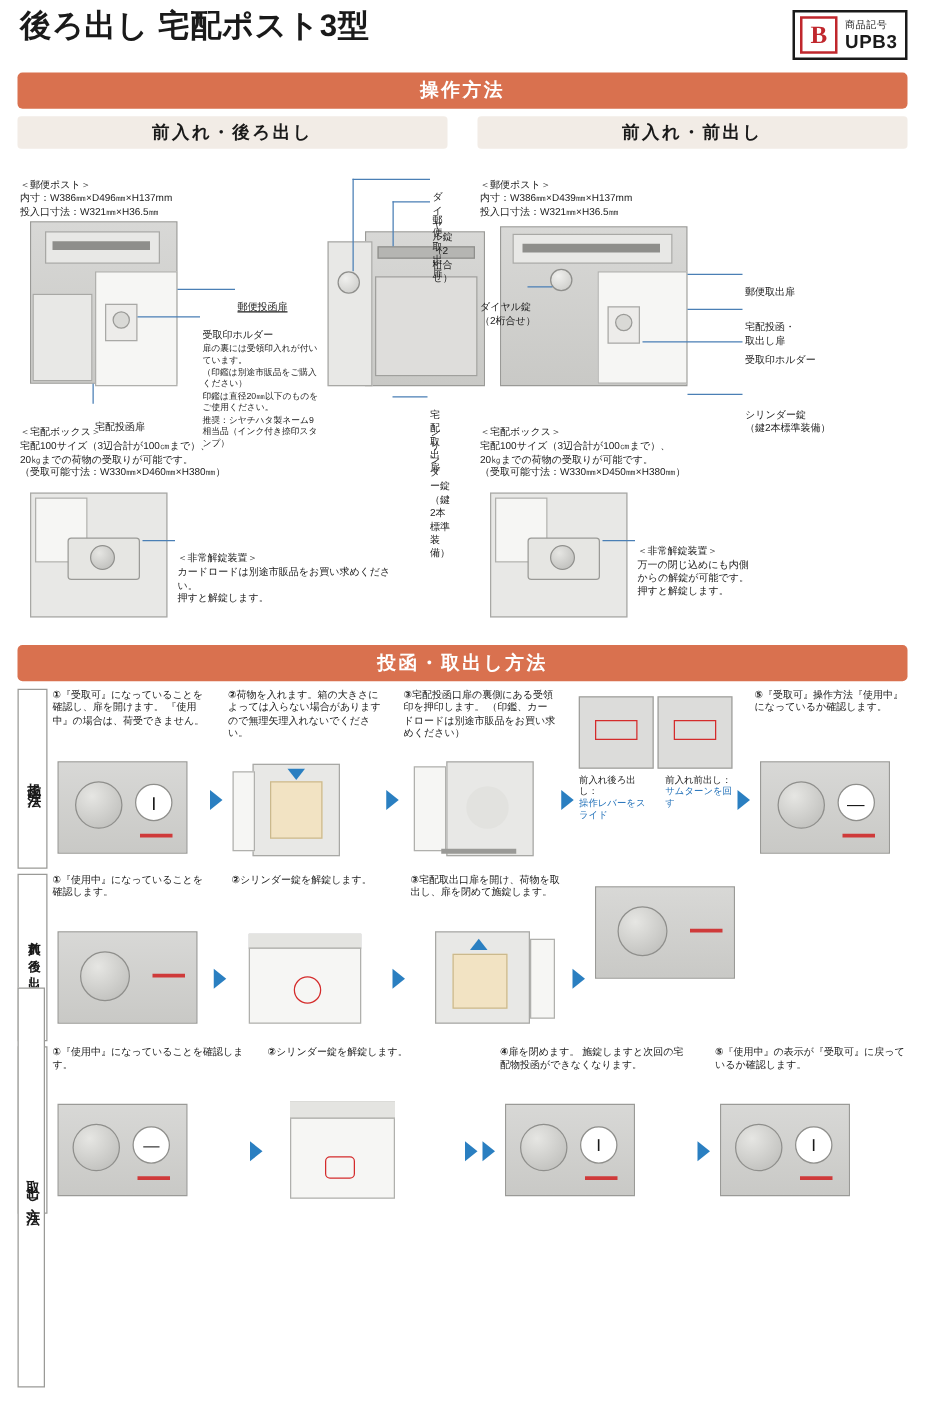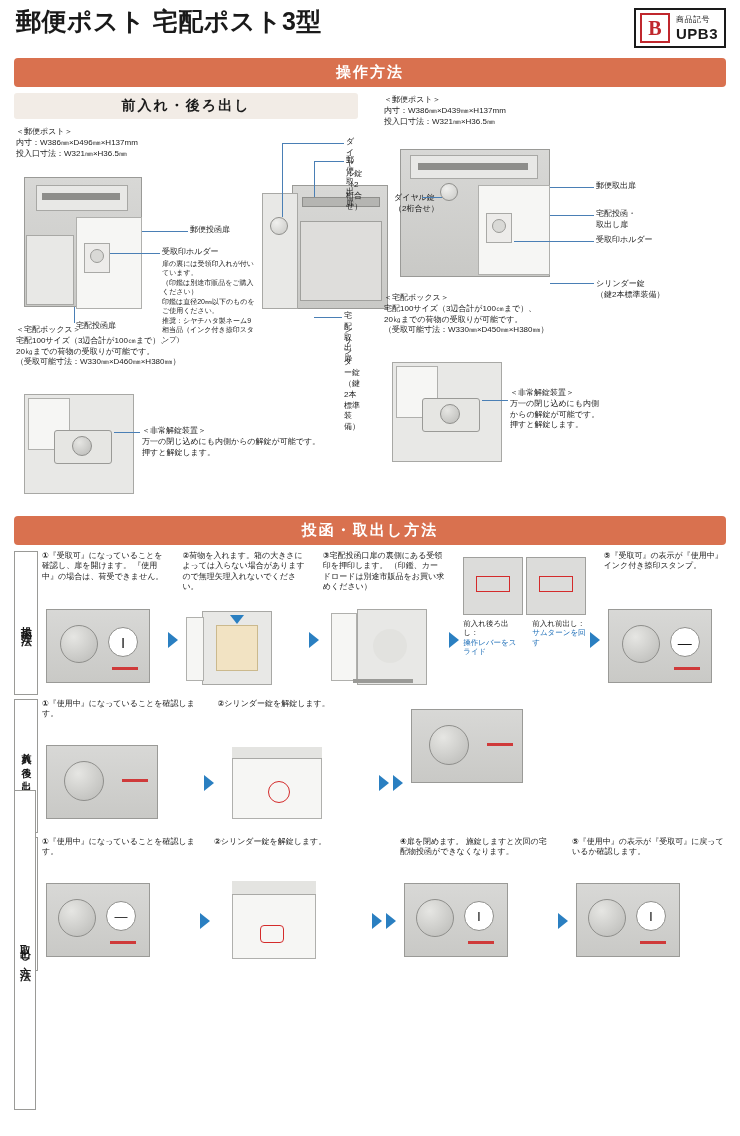--- a/index.html
+++ b/index.html
@@ -39,21 +39,21 @@
     font-size:14px; font-weight:700; letter-spacing:2px; padding:4px 0; margin-bottom:6px;
   }
   .panel { position:relative; height:265px; }
 
   
   .illus { position:absolute; }
   .box-gray { background:linear-gradient(180deg,#d8d8d6,#c9c9c6); border:1px solid #9a9a97; }
   .box-light { background:#e8e8e6; border:1px solid #a8a8a5; }
   .box-white { background:#f6f6f4; border:1px solid #b0b0ad; }
 
-  .lbl-txt { position:absolute; font-size:8px; line-height:1.35; }
+  .lbl-txt { position:absolute; font-size:8px; line-height:1.35;margin-top:16px; }
   .lbl-txt.small { font-size:7px; }
 
   .leader { position:absolute; background:#4a7fb5; }
   .leader.h { height:1px; }
   .leader.v { width:1px; }
 
   
   .dial { border-radius:50%; background:radial-gradient(circle at 35% 30%, #f0f0ee, #c8c8c5); border:1px solid #8f8f8c; }
   .knob { border-radius:50%; background:radial-gradient(circle at 35% 30%,#e6e6e3,#b9b9b6); border:1px solid #8f8f8c; }
 
@@ -80,21 +80,21 @@
   .red-line { position:absolute; background:#cf3a3a; }
   .red-rect { position:absolute; border:1.5px solid #d42b2b; }
   .arw-blue { position:absolute; width:0;height:0; border-left:7px solid transparent;border-right:7px solid transparent;border-top:9px solid #2a7fc1; }
 </style>
 </head>
 <body>
 
 <div class="page">
 
   <div class="header">
-    <div class="title">郵便ポスト 宅配ポスト3型</div>
+    <div class="title">後ろ出し 宅配ポスト3型</div>
     <div class="code-box">
       <div class="logo-b">B</div>
       <div class="code-text">
         <div class="lbl">商品記号</div>
         <div class="val">UPB3</div>
       </div>
     </div>
   </div>
 
   <div class="banner">操作方法</div>
@@ -112,21 +112,21 @@
         </div>
 
         <div class="illus box-gray" style="left:10px; top:52px; width:118px; height:130px;"></div>
         <div class="illus box-light" style="left:22px; top:60px; width:92px; height:26px;"></div>
         <div class="illus" style="left:28px; top:68px; width:78px; height:7px; background:#8e8e8b;"></div>
         <div class="illus box-white" style="left:62px; top:92px; width:66px; height:92px;"></div>
         <div class="illus" style="left:70px; top:118px; width:26px; height:30px; background:#edecea; border:1px solid #a9a9a6;"></div>
         <div class="illus" style="left:76px; top:124px; width:14px; height:14px; border-radius:50%; background:#d9d9d6; border:1px solid #9a9a97;"></div>
         <div class="illus box-light" style="left:12px; top:110px; width:48px; height:70px;"></div>
 
-        <div class="lbl-txt" style="left:176px; top:100px;">郵便投函扉</div>
+        <div class="lbl-txt" style="left:176px; top:100px;text-decoration:underline;">郵便投函扉</div>
         <div class="lbl-txt" style="left:148px; top:122px;">受取印ホルダー</div>
         <div class="lbl-txt small" style="left:148px; top:134px; width:96px; white-space:pre-line;">扉の裏には受領印入れが付いています。
 （印鑑は別途市販品をご購入ください）
 印鑑は直径20㎜以下のものをご使用ください。
 推奨：シヤチハタ製ネーム9
 相当品（インク付き捺印スタンプ）</div>
         <div class="lbl-txt" style="left:62px; top:196px;">宅配投函扉</div>
 
         <div class="leader h" style="left:128px; top:106px; width:46px;"></div>
         <div class="leader h" style="left:96px; top:128px; width:50px;"></div>
@@ -158,45 +158,46 @@
         </div>
       </div>
 
       <div style="position:relative; height:112px;">
         <div class="illus box-light" style="left:10px; top:4px; width:110px; height:100px;"></div>
         <div class="illus box-white" style="left:14px; top:8px; width:42px; height:52px;"></div>
         <div class="illus" style="left:40px; top:40px; width:58px; height:34px; background:#e6e6e3; border:1px solid #9a9a97; border-radius:3px;"></div>
         <div class="illus knob" style="left:58px; top:46px; width:20px; height:20px;"></div>
         <div class="lbl-txt" style="left:128px; top:36px; width:180px;">
           <div>＜非常解錠装置＞</div>
-          <div>万一の閉じ込めにも内側からの解錠が可能です。</div>
+          <div>カードロードは別途市販品をお買い求めください。</div>
           <div>押すと解錠します。</div>
         </div>
         <div class="leader h" style="left:100px; top:42px; width:26px;"></div>
       </div>
     </div>
 
     <div class="col">
+      <div class="col-head">前入れ・前出し</div>
       <div class="panel">
 
         <div class="lbl-txt" style="left:2px; top:2px; width:190px;">
           <div>＜郵便ポスト＞</div>
           <div>内寸：W386㎜×D439㎜×H137mm</div>
           <div>投入口寸法：W321㎜×H36.5㎜</div>
         </div>
 
         <div class="illus box-gray" style="left:18px; top:56px; width:150px; height:128px;"></div>
         <div class="illus box-light" style="left:28px; top:62px; width:128px; height:24px;"></div>
         <div class="illus" style="left:36px; top:70px; width:110px; height:7px; background:#8e8e8b;"></div>
         <div class="illus dial" style="left:58px; top:90px; width:18px; height:18px;"></div>
         <div class="illus box-white" style="left:96px; top:92px; width:72px; height:90px;"></div>
         <div class="illus" style="left:104px; top:120px; width:26px; height:30px; background:#edecea; border:1px solid #a9a9a6;"></div>
         <div class="illus" style="left:110px; top:126px; width:14px; height:14px; border-radius:50%; background:#d9d9d6; border:1px solid #9a9a97;"></div>
 
-        <div class="lbl-txt" style="left:12px; top:100px; white-space:pre-line;">ダイヤル錠
+        <div class="lbl-txt" style="left:2px; top:100px; white-space:pre-line;">ダイヤル錠
 （2桁合せ）</div>
         <div class="lbl-txt" style="left:214px; top:88px;">郵便取出扉</div>
         <div class="lbl-txt" style="left:214px; top:116px; white-space:pre-line;">宅配投函・
 取出し扉</div>
         <div class="lbl-txt" style="left:214px; top:142px;">受取印ホルダー</div>
         <div class="lbl-txt" style="left:214px; top:186px; white-space:pre-line;">シリンダー錠
 （鍵2本標準装備）</div>
 
         <div class="leader h" style="left:40px; top:104px; width:20px;"></div>
         <div class="leader h" style="left:168px; top:94px; width:44px;"></div>
@@ -296,21 +297,21 @@
                 <span>前入れ前出し：</span><br>
                 <span class="blue">サムターンを回す</span>
               </div>
             </div>
           </div>
         </div>
         <div class="arrow"></div>
 
         <div class="step">
           <div class="step-txt">
-            <span class="num">⑤</span><span>『受取可』の表示が『使用中』インク付き捺印スタンプ。</span>
+            <span class="num">⑤</span><span>『受取可』操作方法『使用中』になっているか確認します。</span>
           </div>
           <div class="step-img">
             <div class="illus box-gray" style="left:4px; top:10px; width:104px; height:74px;"></div>
             <div class="illus knob" style="left:18px; top:26px; width:38px; height:38px;"></div>
             <div class="illus" style="left:66px; top:28px; width:30px; height:30px; border-radius:50%; background:#fff; border:1px solid #8f8f8c; font-size:14px; text-align:center; line-height:30px;">—</div>
             <div class="red-line" style="left:70px; top:68px; width:26px; height:3px;"></div>
           </div>
         </div>
       </div>
     </div>
@@ -336,20 +337,31 @@
             <span class="num">②</span><span>シリンダー錠を解錠します。</span>
           </div>
           <div class="step-img">
             <div class="illus box-white" style="left:14px; top:10px; width:90px; height:72px;"></div>
             <div class="illus" style="left:14px; top:10px; width:90px; height:12px; background:#e4e4e1; border-bottom:1px solid #a9a9a6;"></div>
             <div class="red-rect" style="left:50px; top:44px; width:22px; height:22px; border-radius:50%;"></div>
           </div>
         </div>
         <div class="arrow"></div>
 
+        <div class="step">
+          <div class="step-txt" style="min-height:36px;">
+            <span class="num">③</span><span>宅配取出口扉を開け、荷物を取出し、扉を閉めて施錠します。</span>
+          </div>
+          <div class="step-img">
+            <div class="illus box-light" style="left:20px; top:8px; width:76px; height:74px;"></div>
+            <div class="pkg" style="left:34px; top:26px; width:44px; height:44px;"></div>
+            <div class="illus box-white" style="left:96px; top:14px; width:20px; height:64px;"></div>
+            <div class="arw-blue" style="left:48px; top:14px; transform:rotate(180deg);"></div>
+          </div>
+        </div>
         <div class="arrow"></div>
 
         <div class="step">
           <div class="step-img">
             <div class="illus box-gray" style="left:4px; top:8px; width:112px; height:74px;"></div>
             <div class="illus knob" style="left:22px; top:24px; width:40px; height:40px;"></div>
             <div class="red-line" style="left:80px; top:42px; width:26px; height:3px;"></div>
           </div>
         </div>
 

